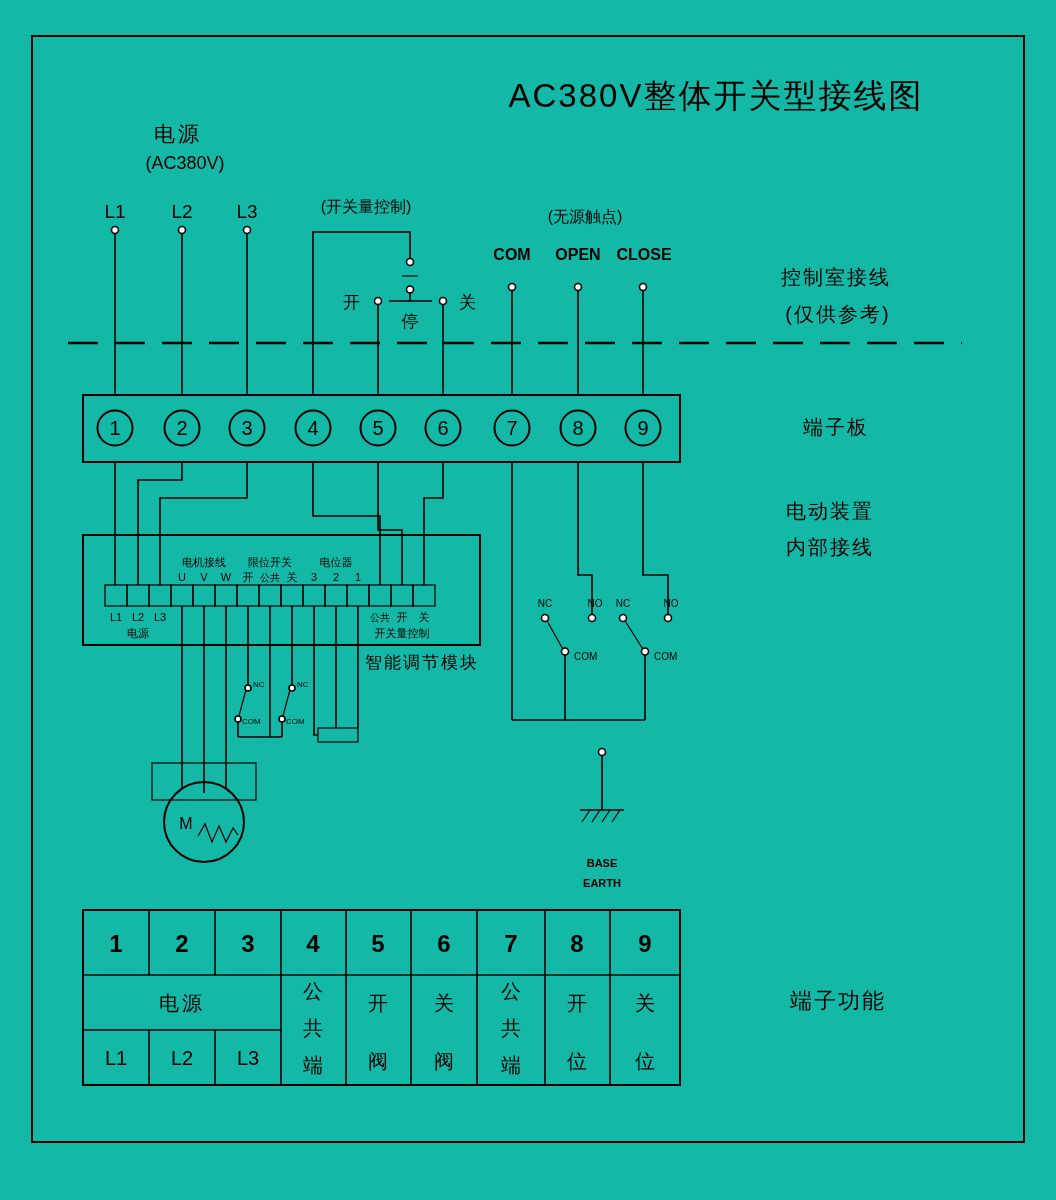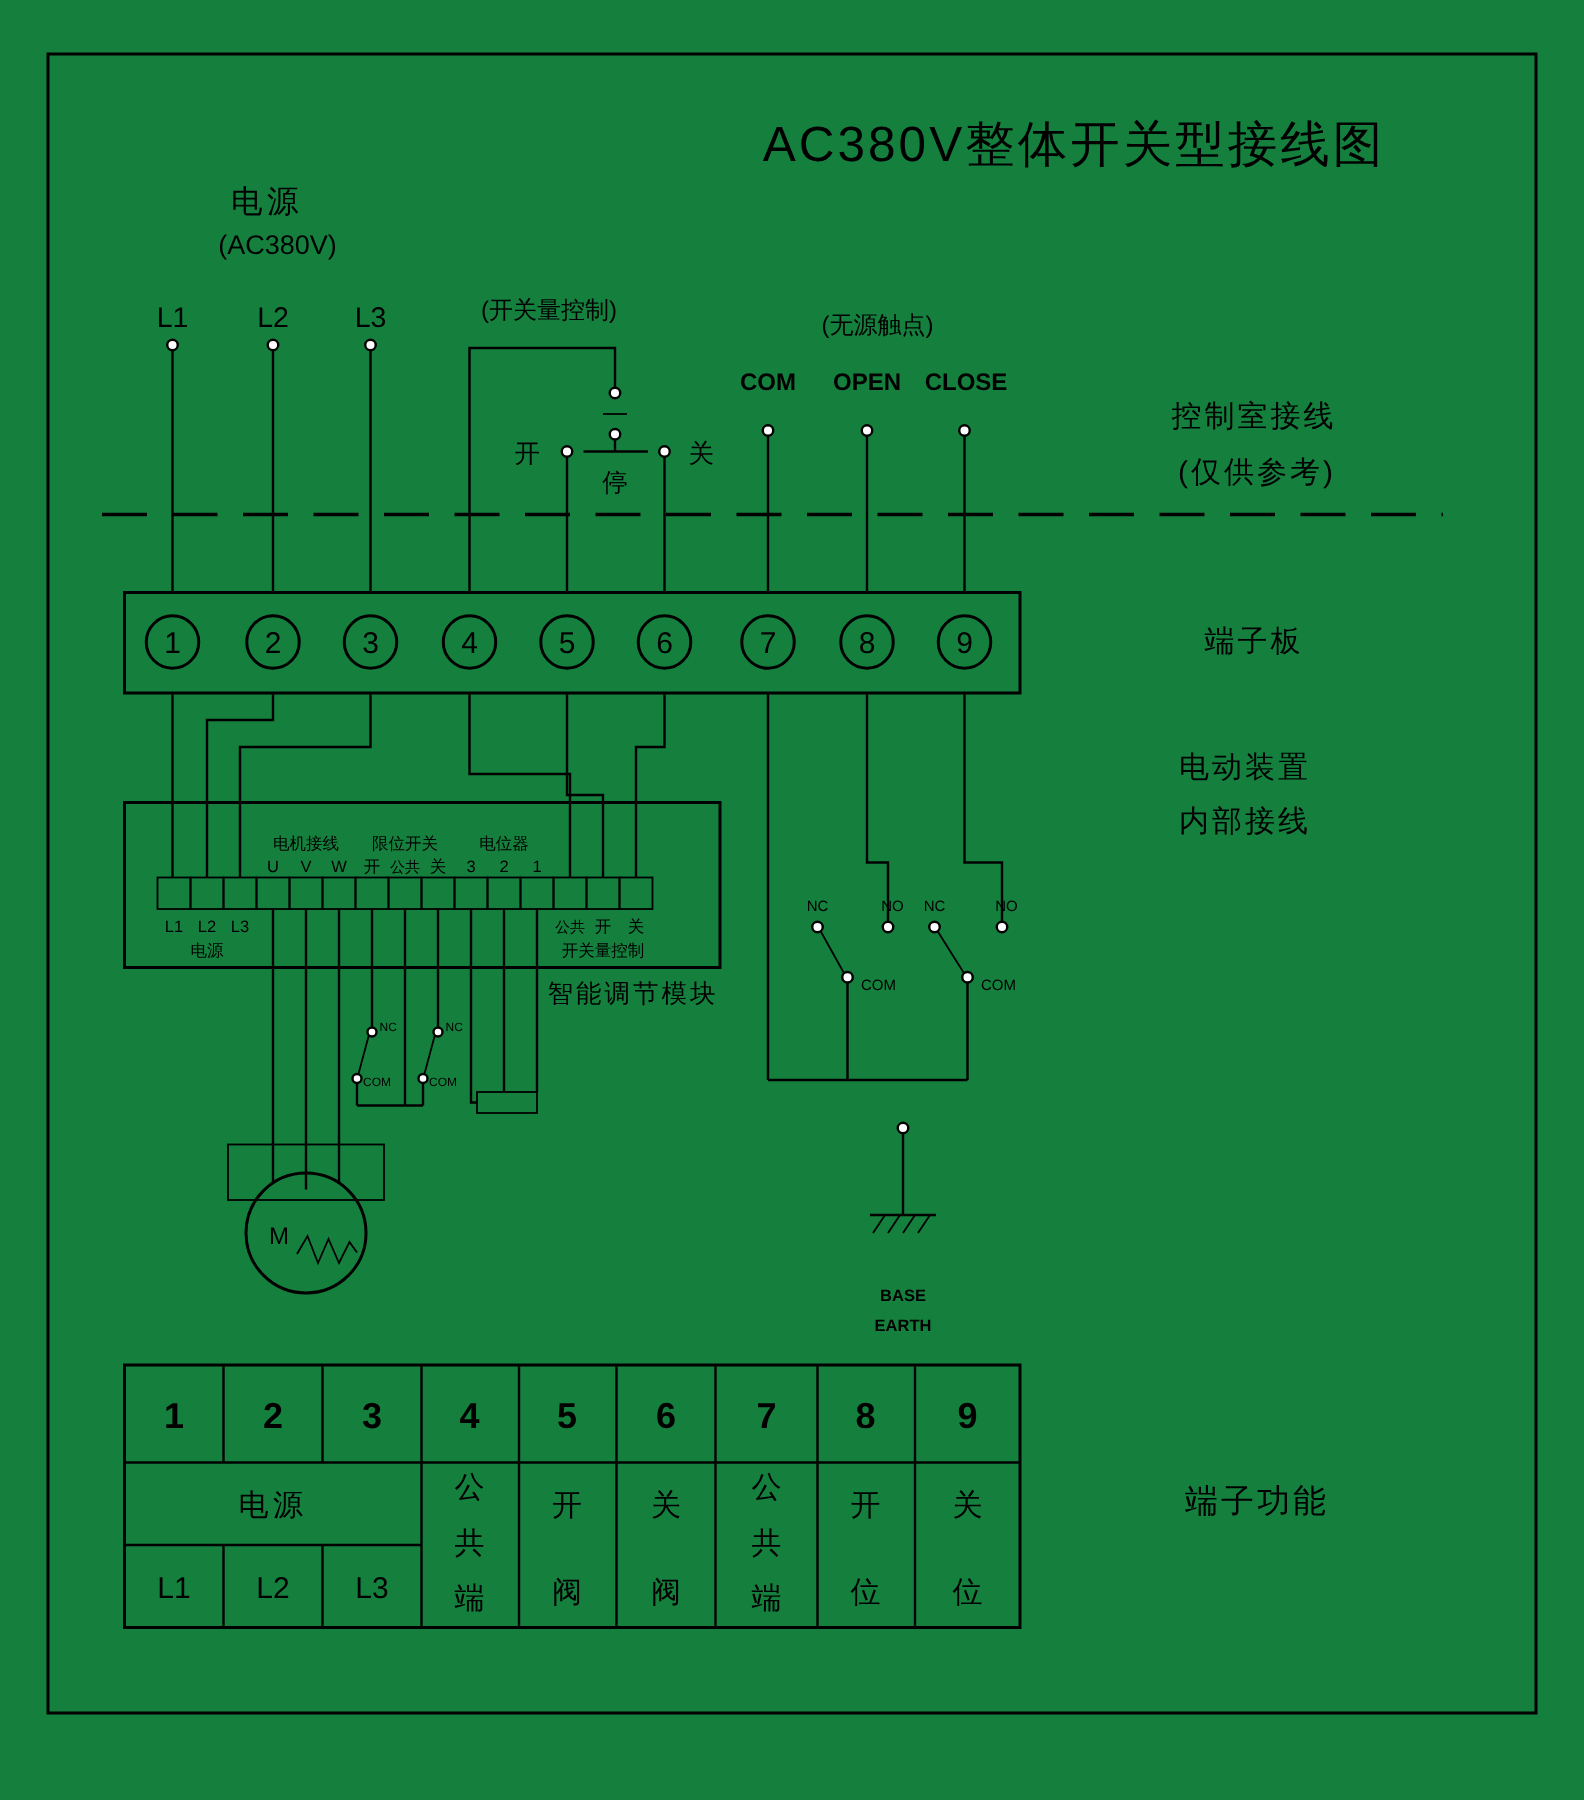--- a/index.html
+++ b/index.html
@@ -1,16 +1,16 @@
 <!DOCTYPE html>
 <html><head>
 <meta charset="utf-8">
 <style>
   html,body{margin:0;padding:0;background:#fff;}
-  .page{width:1056px;height:1200px;position:relative;background:#15803d;}
+  .page{width:1056px;height:1200px;position:relative;background:#14b8a6;}
   svg{display:block;}
   .t{font-family:"Liberation Sans","DejaVu Sans",sans-serif;fill:#000;}
   .wire{stroke:#000;stroke-width:1.6;fill:none;}
   .thin{stroke:#000;stroke-width:1.2;fill:none;}
   .box{stroke:#000;stroke-width:2;fill:none;}
   .node{stroke:#000;stroke-width:1.6;fill:#fff;}
   .dash{stroke:#000;stroke-width:2.4;stroke-dasharray:30 17;fill:none;}
 </style>
 </head>
 <body>

